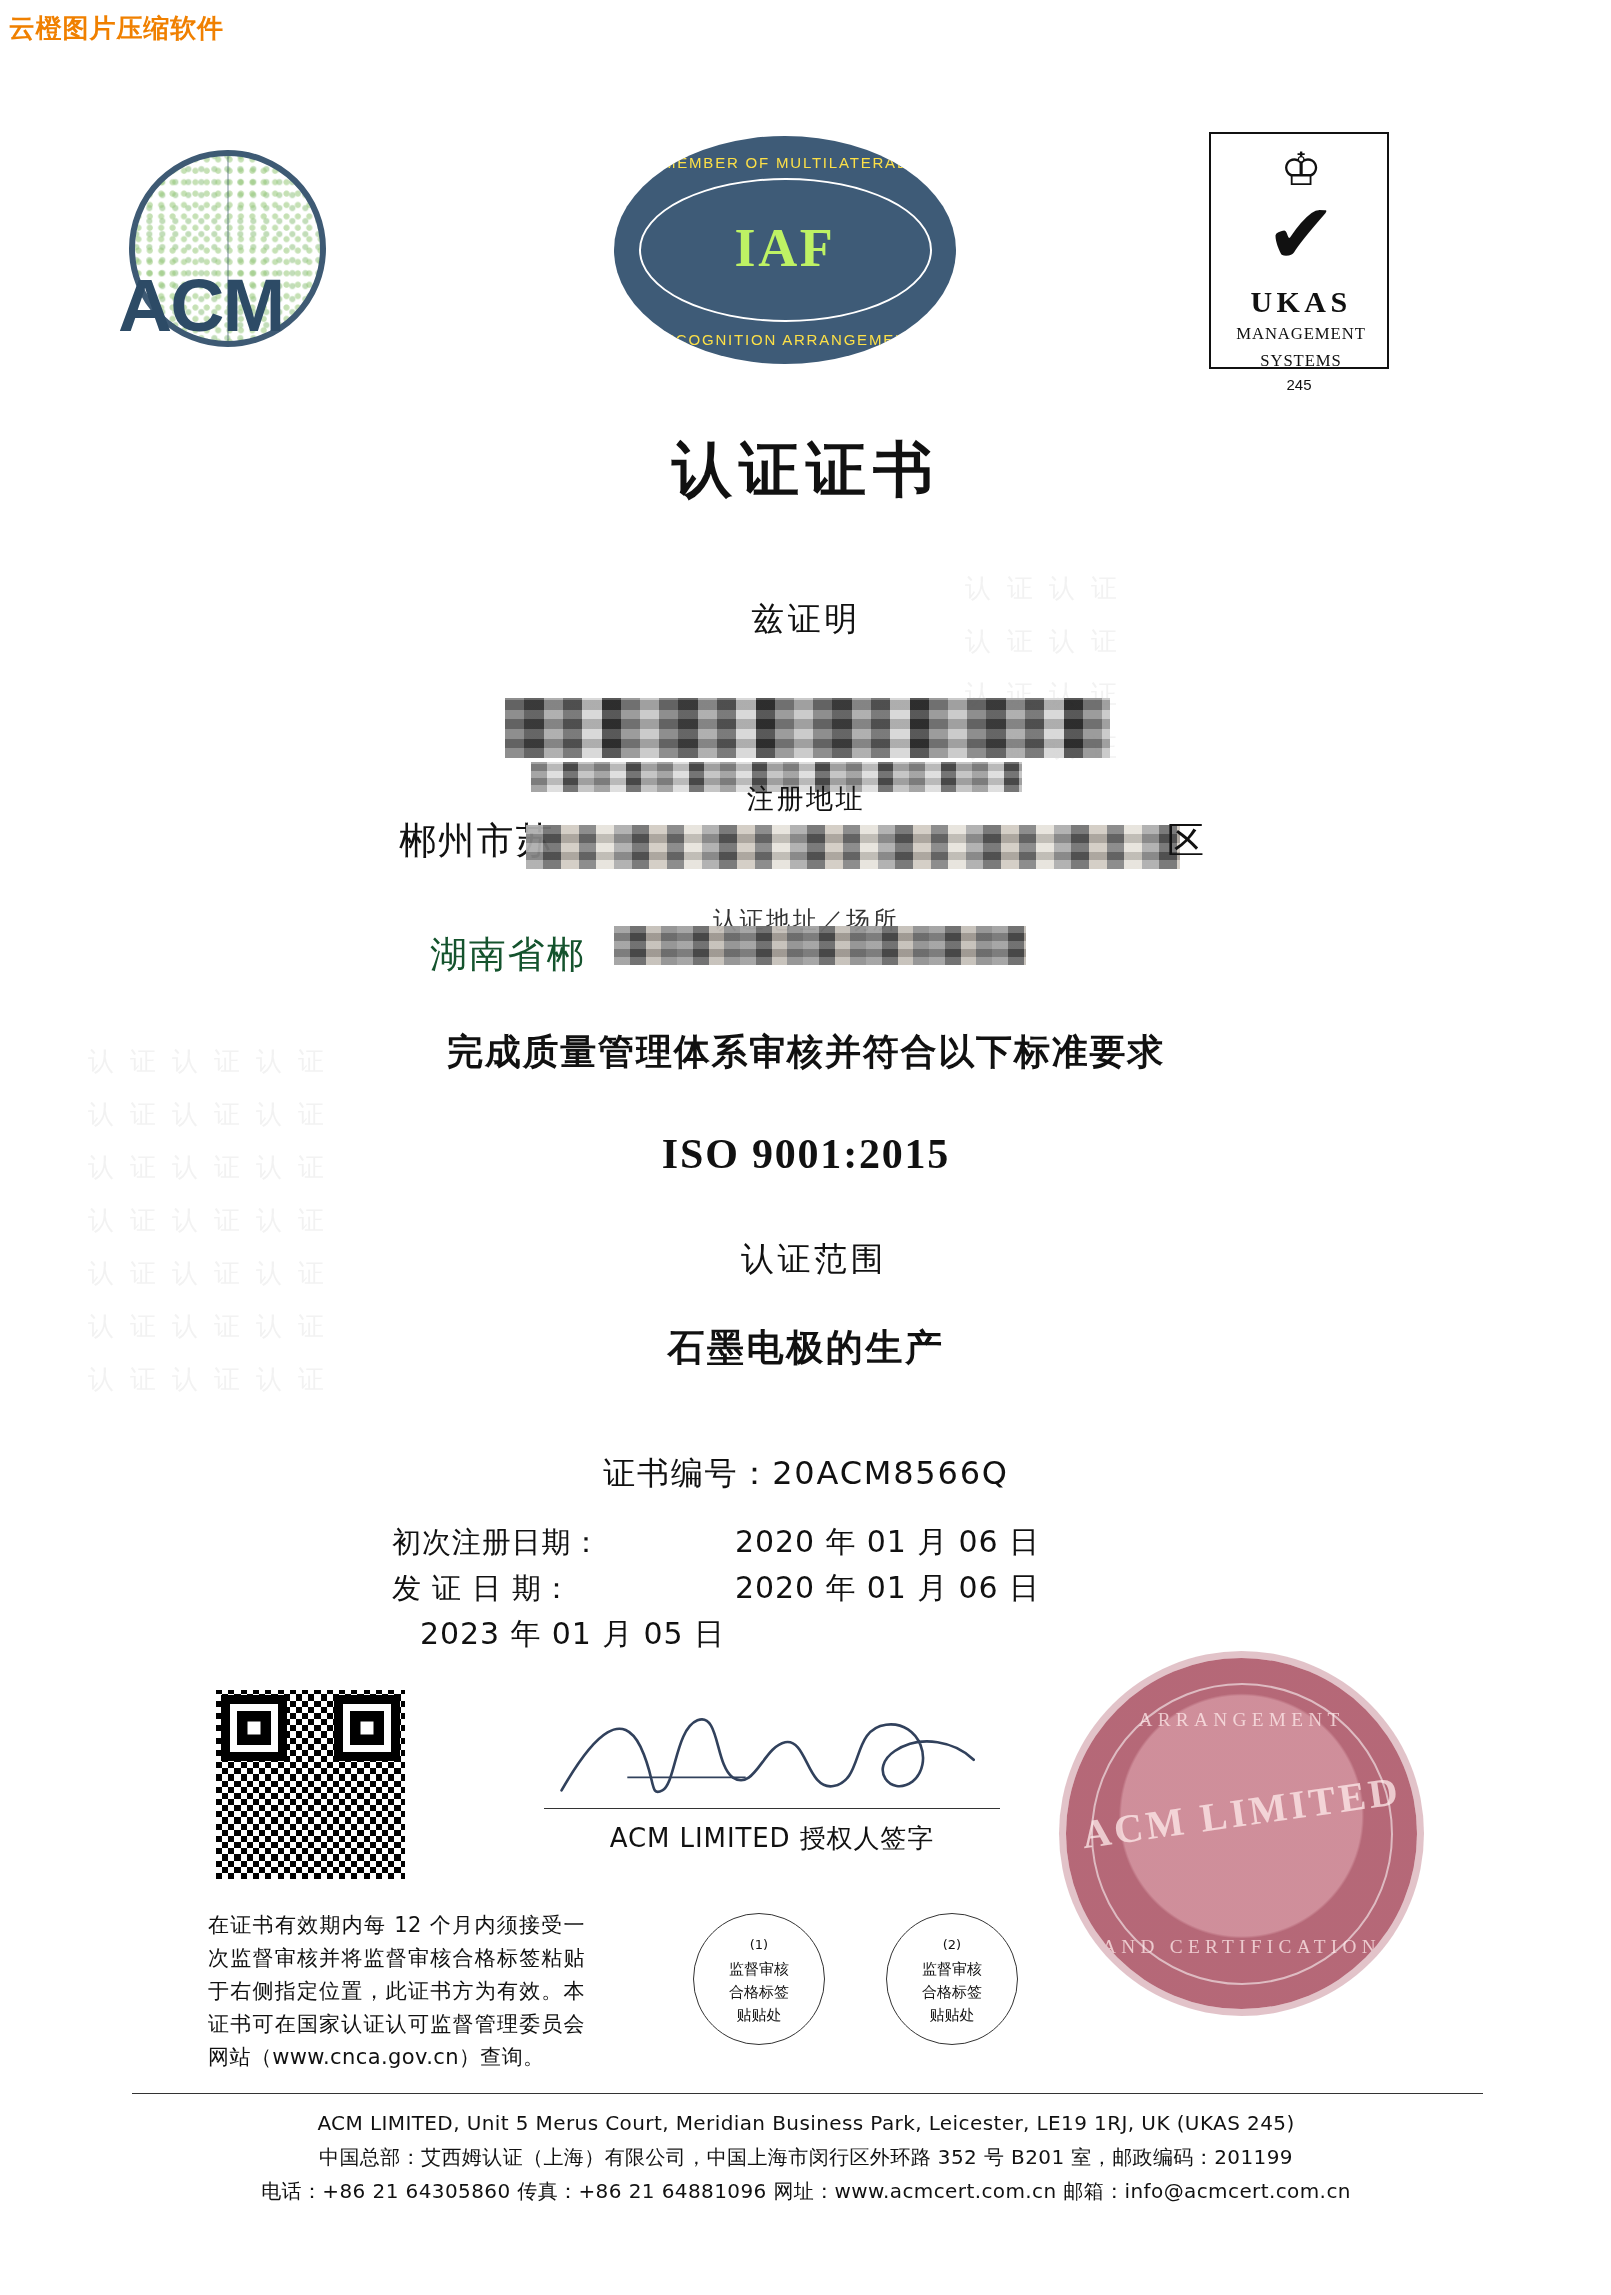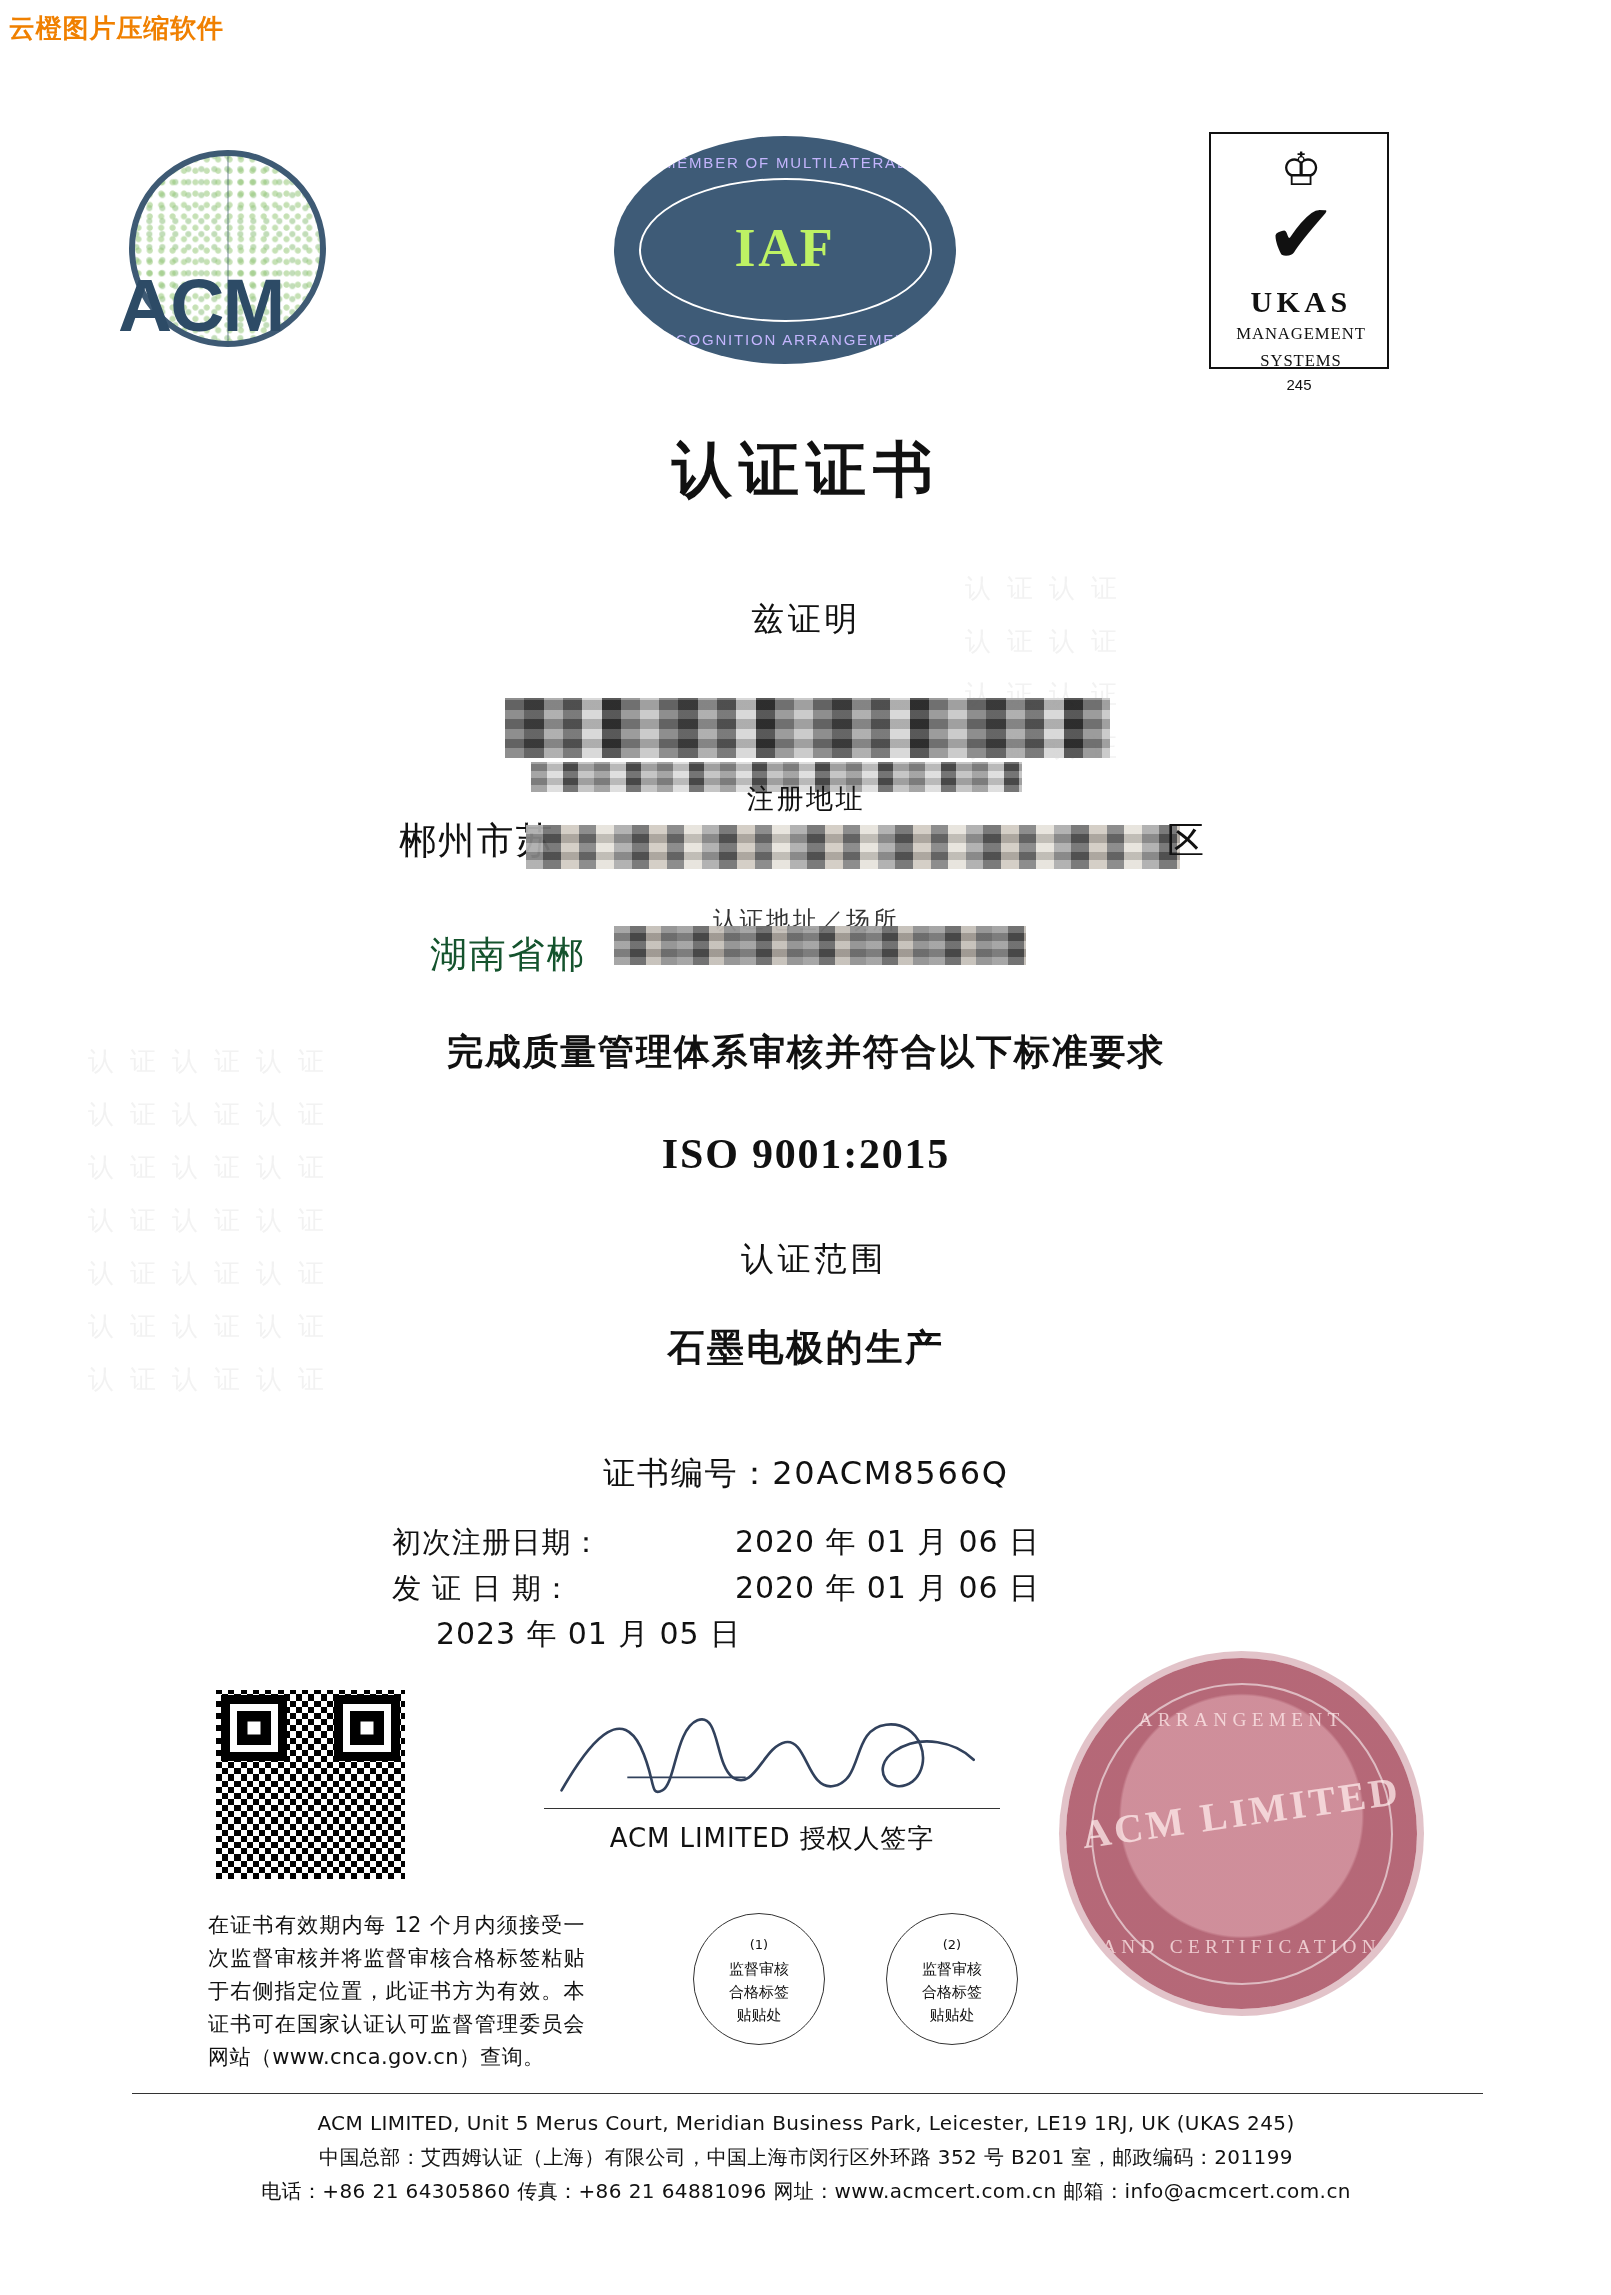--- a/index.html
+++ b/index.html
@@ -126,21 +126,21 @@
     font-family: "Liberation Serif", serif;
     color: #bef264;
     line-height: 88px;
   }
   .iaf-top-text, .iaf-bottom-text {
     position: absolute;
     width: 342px;
     text-align: center;
     font-size: 15px;
     letter-spacing: 1.8px;
-    color: #c4b5fd;
+    color: #fde047;
     font-family: "Liberation Sans", sans-serif;
   }
   .iaf-top-text { top: 17.5px; }
   .iaf-bottom-text { bottom: 16px; }
 
   .ukas-logo {
     position: absolute;
     left: 1209px;
     top: 0px;
     width: 193px;
@@ -535,21 +535,21 @@
 <div class="dates">
   <div class="date-row">
     <span class="date-label">初次注册日期：</span>
     <span class="date-value">2020 年 01 月 06 日</span>
   </div>
   <div class="date-row">
     <span class="date-label">发 证 日 期：</span>
     <span class="date-value">2020 年 01 月 06 日</span>
   </div>
   <div class="date-row">
-    <span class="date-value" style="margin-left:44px;">2023 年 01 月 05 日</span>
+    <span class="date-value" style="margin-left:28px;">2023 年 01 月 05 日</span>
   </div>
 </div>
 
 <div class="qr"></div>
 
 <div class="sig-area">
   <div class="sig-scribble">
     <svg width="456" height="114" viewBox="0 0 520 130">
       <path d="M20,110 C60,40 90,20 110,60 C128,98 120,118 135,110 C150,102 150,40 175,30 C200,20 195,80 215,95 C240,112 250,60 275,55 C300,50 300,110 330,105 C365,99 350,40 390,35 C430,30 445,80 420,100 C395,118 370,85 400,65 C430,45 470,55 490,75" fill="none" stroke="#31415c" stroke-width="3" stroke-linecap="round"></path>
       <path d="M95,95 L230,95" fill="none" stroke="#31415c" stroke-width="2"></path>

